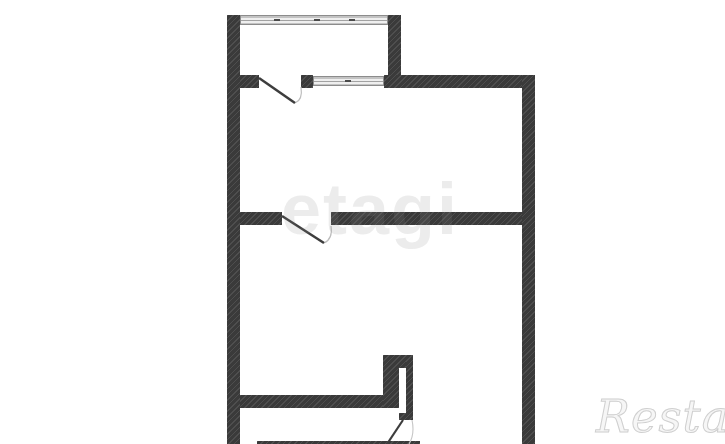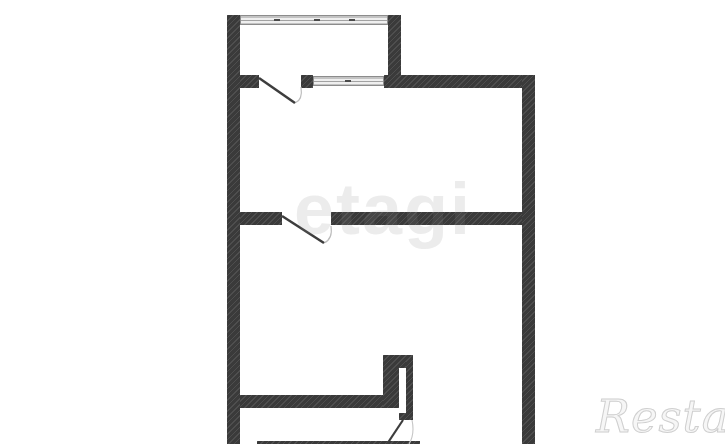--- a/index.html
+++ b/index.html
@@ -38,21 +38,21 @@
     background: #4a4a4a;
   }
   .doors-svg {
     position: absolute;
     left: 0; top: 0;
     width: 725px; height: 444px;
     pointer-events: none;
   }
   .wm-center {
     position: absolute;
-    left: 294px;
+    left: 281px;
     top: 168px;
     font-size: 72px;
     font-weight: bold;
     letter-spacing: 2px;
     color: rgba(135,135,135,0.16);
     user-select: none;
     white-space: nowrap;
   }
   .wm-corner {
     position: absolute;

